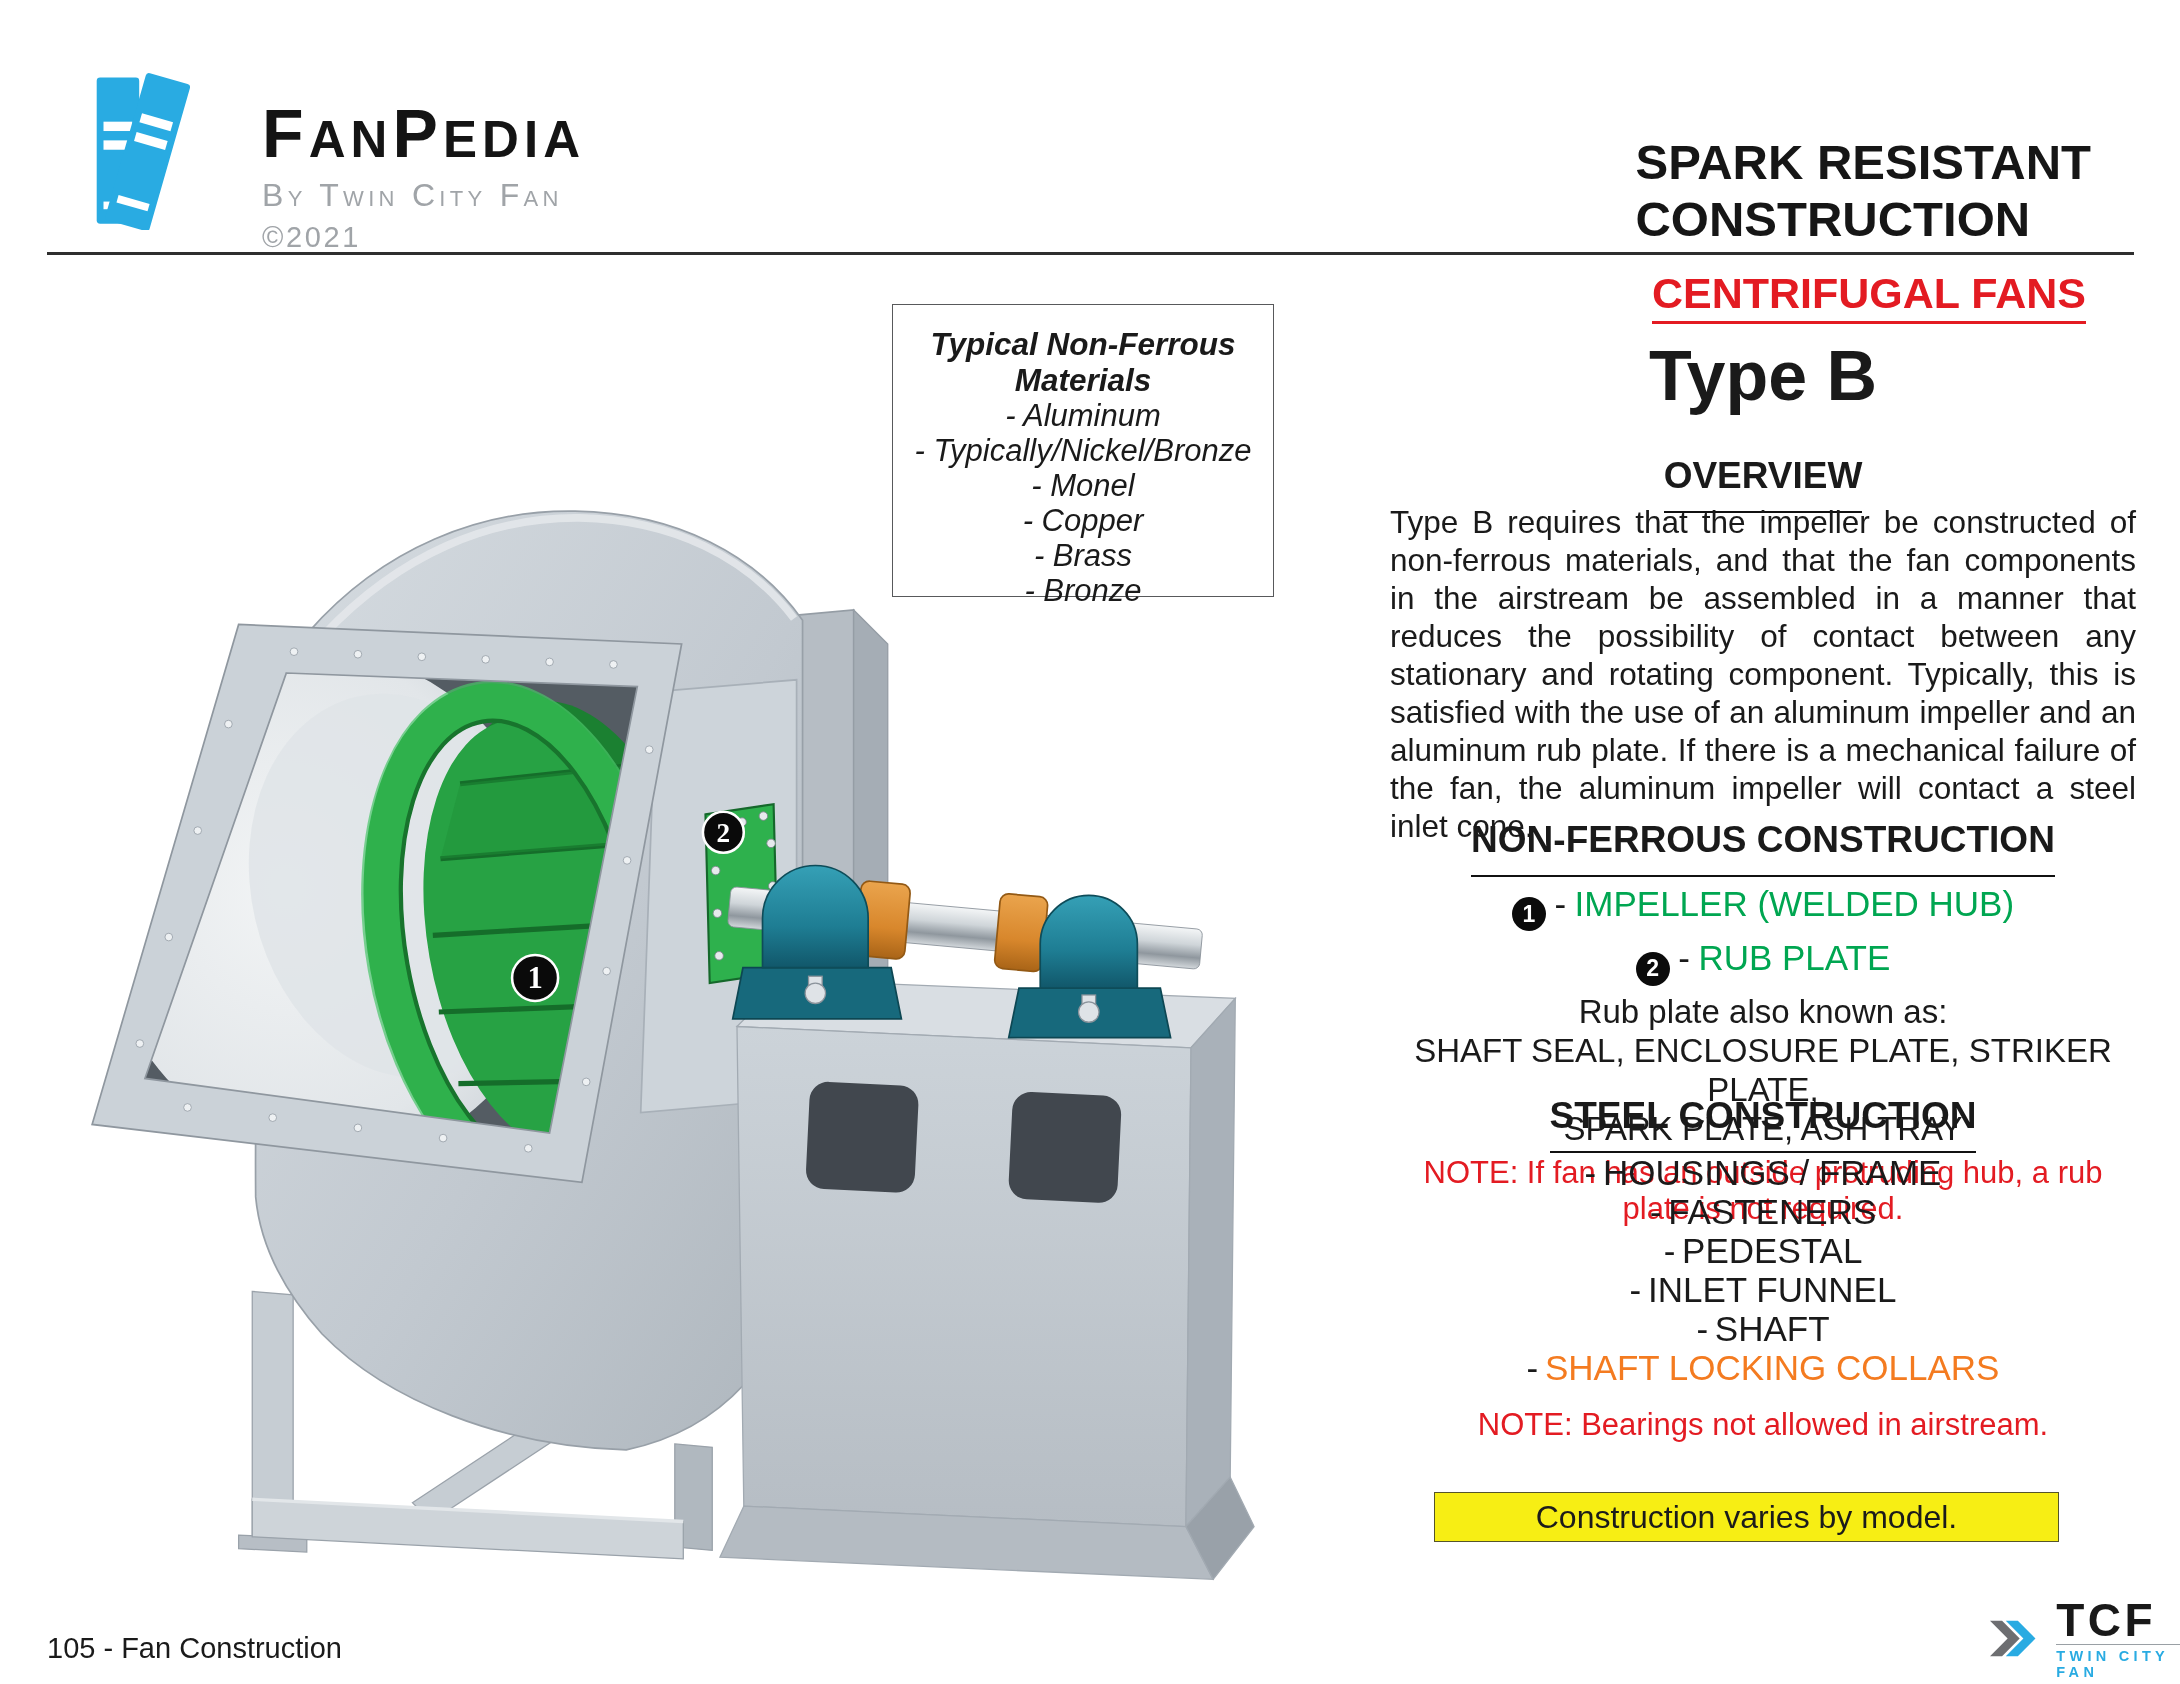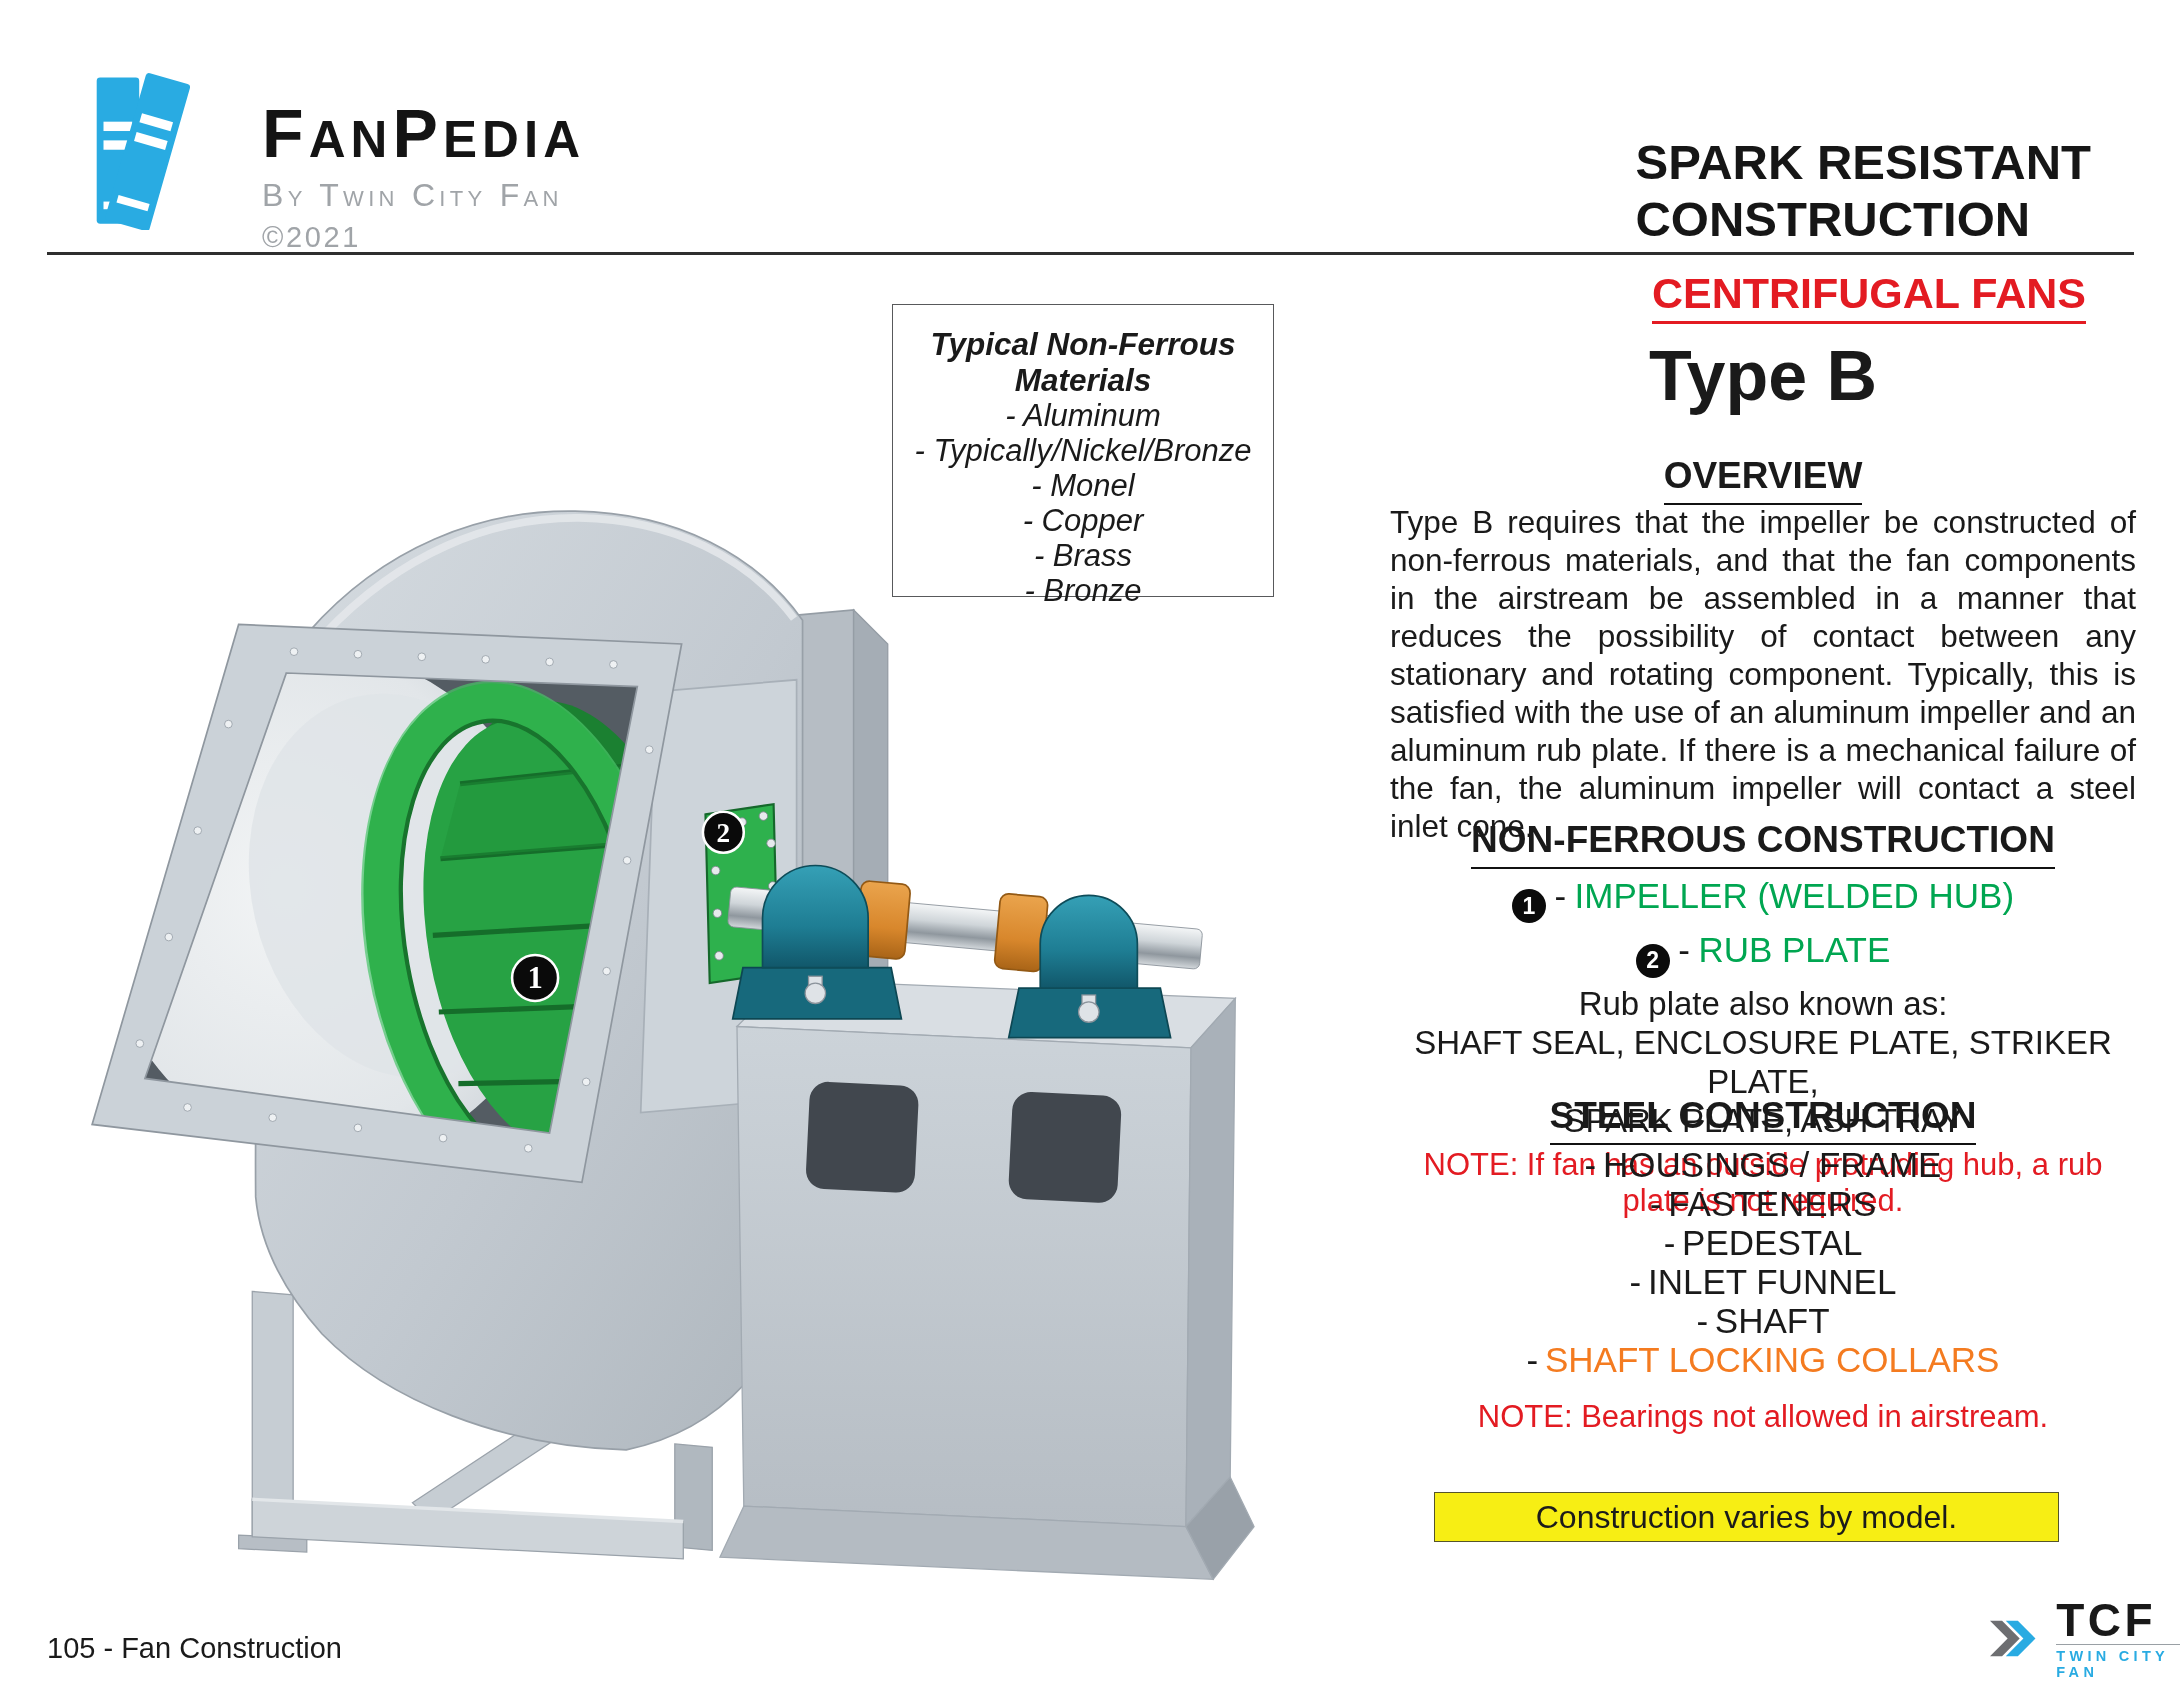--- a/index.html
+++ b/index.html
@@ -20,21 +20,21 @@
 
   .doc-title { right:90px; top:102px; text-align:left; font-size:49px; font-weight:bold; line-height:57px; color:#161616;margin-top:32px; }
   .head-rule { left:47px; right:47px; top:252px; height:2.6px; background:#2e2e2e; }
 
   
   .category { right:95px; top:269px; color:#e31b22; font-size:43px; font-weight:bold;
               border-bottom:3.4px solid #e31b22; padding-bottom:2.6px; }
   .col { left:1388px; width:750px; text-align:center; }
   .type-title { top:336px; font-size:70px; font-weight:bold; }
   .sec-head { font-size:37px; font-weight:bold; }
-  .sec-head > span { display:inline-block; border-bottom:2.6px solid #111; padding-bottom:6px; }
+  .sec-head > span { display:inline-block; border-bottom:2.6px solid #111; padding-bottom:14px; }
   .overview-h { top:455px; }
   .overview-p { top:503px; left:1390px; width:746px; text-align:justify; font-size:31.5px; line-height:38px; }
 
   .nonferrous { top:819px; }
   .nf-line { margin-top:6.8px; font-size:35px; color:#00a651; }
   .num-badge { display:inline-flex; width:34px; height:34px; border-radius:50%; background:#0b0b0b;
                color:#fff; align-items:center; justify-content:center; font-size:23px; font-weight:bold;
                vertical-align:-6px; }
   .dash { color:#1a1a1a; margin:0 8.5px; }
   .aka { font-size:33px; line-height:39px; color:#1a1a1a; }

